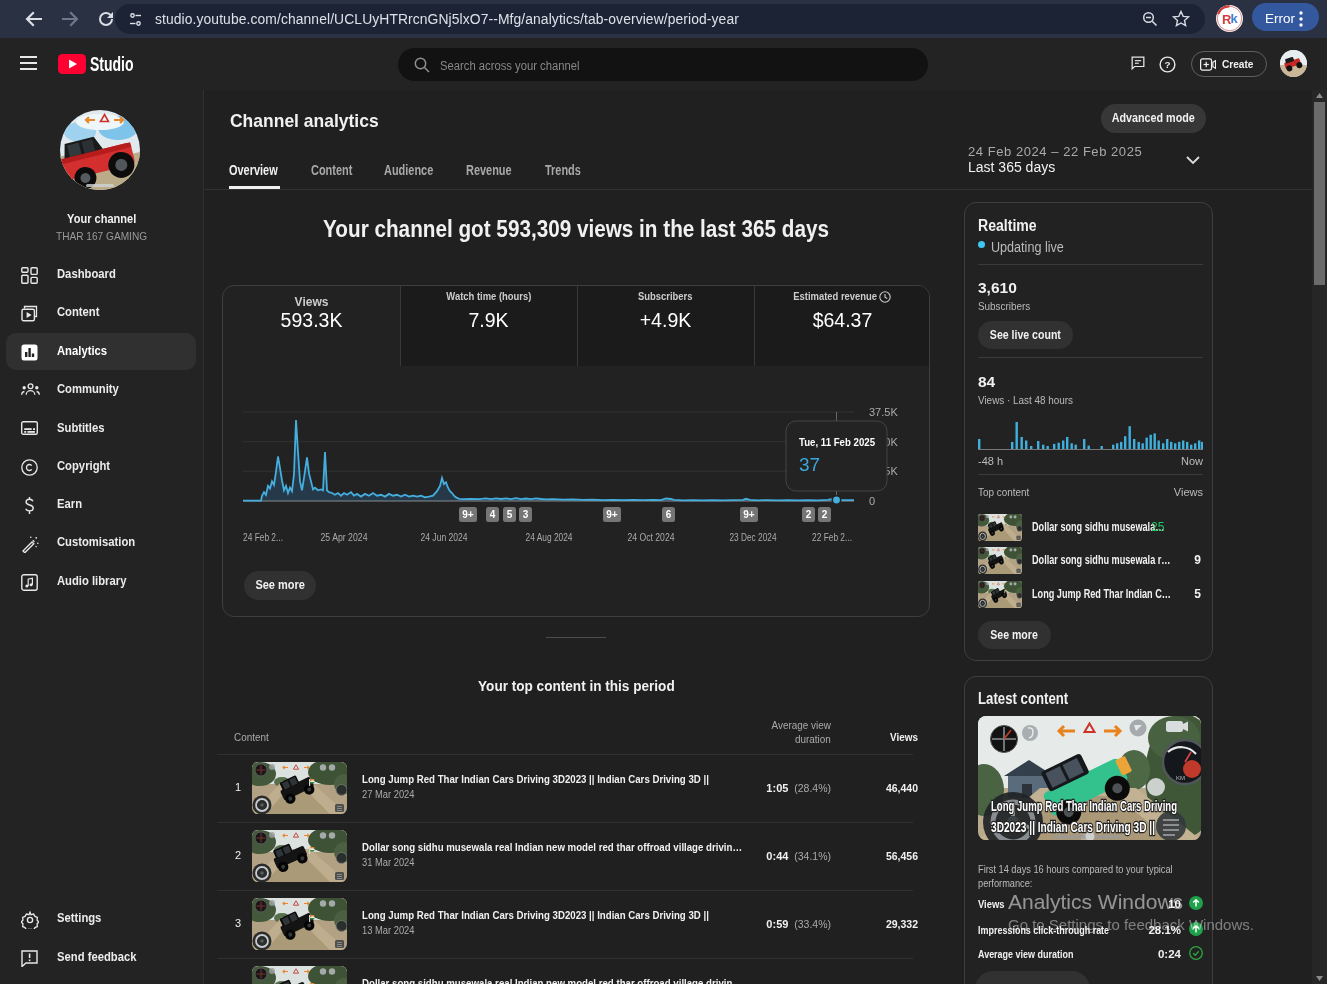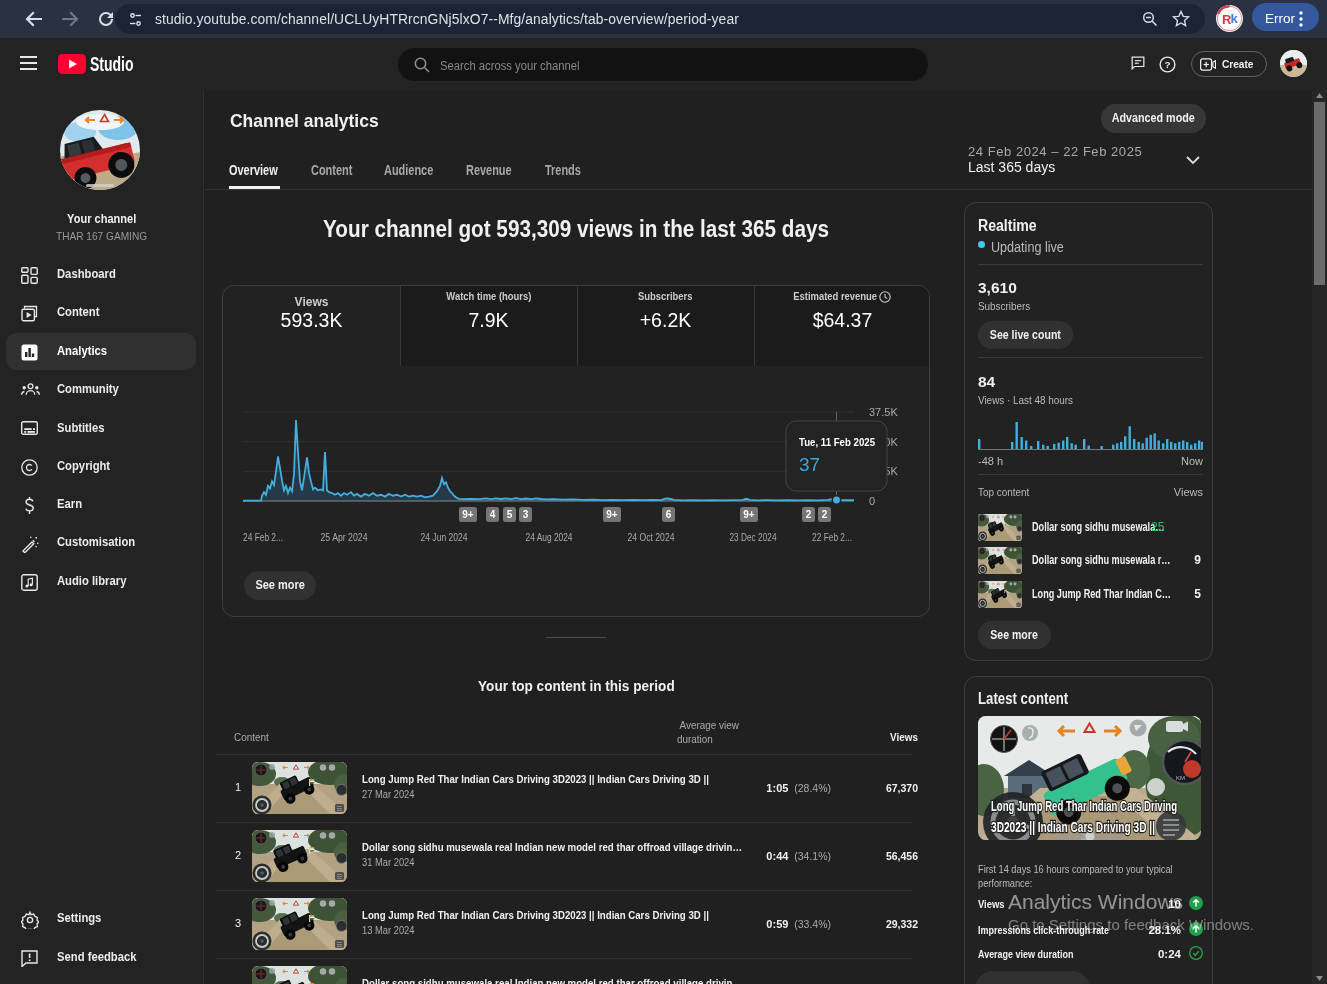--- a/index.html
+++ b/index.html
@@ -311,21 +311,21 @@
       <div class="abs" style="left:0;top:9px;width:177px;text-align:center;font-size:12px;font-weight:bold;color:#ccc">Views</div>
       <div class="abs" style="left:177px;top:4px;width:177px;text-align:center;font-size:11.5px;font-weight:bold;color:#ccc"><span class="sxc" style="transform:scaleX(0.82)">Watch time (hours)</span></div>
       <div class="abs" style="left:354px;top:4px;width:177px;text-align:center;font-size:11.5px;font-weight:bold;color:#ccc"><span class="sxc" style="transform:scaleX(0.82)">Subscribers</span></div>
       <div class="abs" style="left:531px;top:4px;width:163px;text-align:center;font-size:11.5px;font-weight:bold;color:#ccc"><span class="sxc" style="transform:scaleX(0.82)">Estimated revenue</span></div>
       <svg class="abs" style="left:656px;top:5px" width="12" height="12" viewBox="0 0 12 12">
         <circle cx="6" cy="6" r="5.2" fill="none" stroke="#ccc" stroke-width="1.1"></circle>
         <path d="M6 3v3.2l2.2 1.3" fill="none" stroke="#ccc" stroke-width="1.1"></path>
       </svg>
       <div class="abs" style="left:0;top:23px;width:177px;text-align:center;font-size:19.5px;color:#fff">593.3K</div>
       <div class="abs" style="left:177px;top:23px;width:177px;text-align:center;font-size:19.5px;color:#fff">7.9K</div>
-      <div class="abs" style="left:354px;top:23px;width:177px;text-align:center;font-size:19.5px;color:#fff">+6.2K</div>
+      <div class="abs" style="left:354px;top:23px;width:177px;text-align:center;font-size:19.5px;color:#fff">+4.9K</div>
       <div class="abs" style="left:531px;top:23px;width:177px;text-align:center;font-size:19.5px;color:#fff">$64.37</div>
     </div>
 
     <svg class="abs" style="left:0;top:0" width="708" height="332" viewBox="0 0 708 332">
       <line x1="20" y1="126" x2="631" y2="126" stroke="#323232" stroke-width="1"></line>
       <line x1="20" y1="155.7" x2="631" y2="155.7" stroke="#333" stroke-width="1"></line>
       <line x1="20" y1="185.3" x2="631" y2="185.3" stroke="#333" stroke-width="1"></line>
       <line x1="20" y1="215" x2="631" y2="215" stroke="#8a8a8a" stroke-width="1"></line>
       <text x="646" y="130" font-size="11" fill="#aaa">37.5K</text>
       <text x="646" y="159.7" font-size="11" fill="#aaa">25.0K</text>
@@ -373,21 +373,21 @@
       </g>
     </svg>
     <div class="pillbtn" style="left:21px;top:285px;width:72px;height:29px;line-height:29px;font-size:12.5px"><span class="sxc" style="transform:scaleX(0.88)">See more</span></div>
   </div>
 
   <div class="abs" style="left:341px;top:547px;width:60px;height:1px;background:#4d4d4d"></div>
 
   <div class="abs" style="left:17px;top:588px;width:708px;text-align:center;font-size:14px;font-weight:bold;color:#f1f1f1"><span class="sxc" style="transform:scaleX(0.97)">Your top content in this period</span></div>
 
   <div class="abs" style="left:29px;top:641px;font-size:11px;color:#aaa"><span class="sx" style="transform:scaleX(0.9)">Content</span></div>
-  <div class="abs" style="left:468px;top:629px;width:158px;font-size:11px;color:#aaa;line-height:13.5px"><span style="display:inline-block;transform:scaleX(0.9);transform-origin:right center;white-space:nowrap">Average view</span><br><span style="display:inline-block;transform:scaleX(0.9);transform-origin:right center">duration</span></div>
+  <div class="abs" style="left:468px;top:629px;width:158px;text-align:right;font-size:11px;color:#aaa;line-height:13.5px"><span style="display:inline-block;transform:scaleX(0.9);transform-origin:right center;white-space:nowrap">Average view</span><br><span style="display:inline-block;transform:scaleX(0.9);transform-origin:right center">duration</span></div>
   <div class="abs" style="left:613px;top:641px;width:100px;text-align:right;font-size:11px;font-weight:bold;color:#f1f1f1"><span style="display:inline-block;transform:scaleX(0.9);transform-origin:right center">Views</span></div>
   <div class="abs" style="left:12px;top:664px;width:696px;height:1px;background:#303030"></div>
 
   <div class="abs" style="left:12px;top:664px;width:696px;height:68px">
   <div class="abs" style="left:18px;top:27px;font-size:11px;color:#f1f1f1">1</div>
   <div class="abs" style="left:35px;top:8px">
         <svg width="95" height="52" viewBox="0 0 95 52" preserveAspectRatio="none" style="border-radius:6px;display:block">
 <rect width="95" height="52" fill="#b3a184"></rect>
 <rect width="95" height="22" fill="#dce2df"></rect>
 <ellipse cx="8" cy="12" rx="16" ry="12" fill="#44583c"></ellipse>
@@ -422,21 +422,21 @@
 <circle cx="10" cy="43" r="9.5" fill="#202225" opacity="0.92"></circle>
 <circle cx="10" cy="43" r="6" fill="none" stroke="#c8cbcd" stroke-width="1.8"></circle>
 <circle cx="10" cy="43" r="1.8" fill="#595d60"></circle>
 <rect x="83" y="42" width="9" height="8" rx="1.5" fill="#3c4043" opacity="0.85"></rect>
 <path d="M85 44.5h5M85 46.5h5M85 48.5h5" stroke="#9aa0a2" stroke-width="0.7"></path>
 </svg>
       </div>
   <div class="abs" style="left:145px;top:19px;font-size:11.5px;font-weight:bold;color:#f1f1f1"><span class="sx" style="transform:scaleX(0.84)">Long Jump Red Thar Indian Cars Driving 3D2023 || Indian Cars Driving 3D ||</span></div>
   <div class="abs" style="left:145px;top:34px;font-size:11px;color:#aaa"><span class="sx" style="transform:scaleX(0.85)">27 Mar 2024</span></div>
   <div class="abs" style="left:420px;top:28px;width:194px;text-align:right;font-size:10.5px;color:#aaa"><span style="font-weight:bold;color:#f1f1f1;font-size:11px">1:05</span>&nbsp; (28.4%)</div>
-  <div class="abs" style="left:601px;top:28px;width:100px;text-align:right;font-size:10.5px;font-weight:bold;color:#f1f1f1">67,370</div>
+  <div class="abs" style="left:601px;top:28px;width:100px;text-align:right;font-size:10.5px;font-weight:bold;color:#f1f1f1">46,440</div>
   <div class="abs" style="left:0;top:68px;width:696px;height:1px;background:#303030"></div>
 </div>
 <div class="abs" style="left:12px;top:732px;width:696px;height:68px">
   <div class="abs" style="left:18px;top:27px;font-size:11px;color:#f1f1f1">2</div>
   <div class="abs" style="left:35px;top:8px">
         <svg width="95" height="52" viewBox="0 0 95 52" preserveAspectRatio="none" style="border-radius:6px;display:block">
 <rect width="95" height="52" fill="#b3a184"></rect>
 <rect width="95" height="22" fill="#dce2df"></rect>
 <ellipse cx="8" cy="12" rx="16" ry="12" fill="#44583c"></ellipse>
 <ellipse cx="78" cy="10" rx="22" ry="13" fill="#3e5236"></ellipse>

